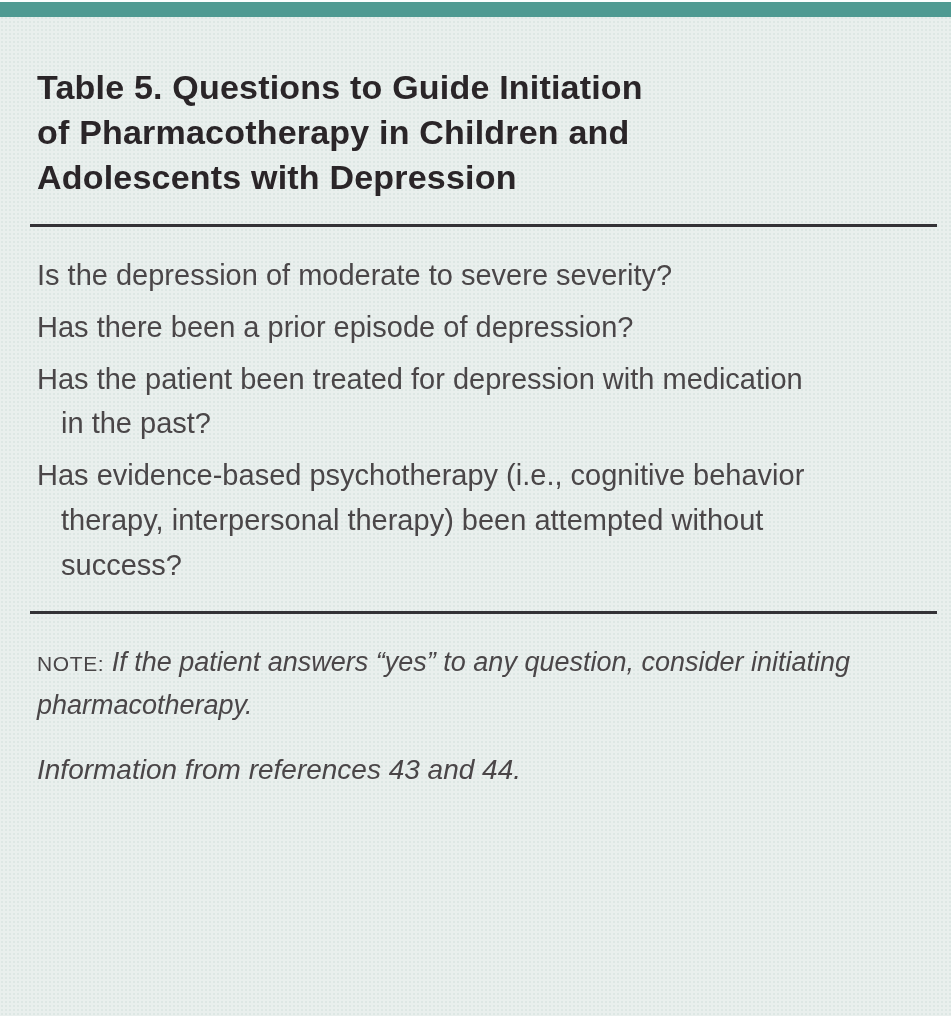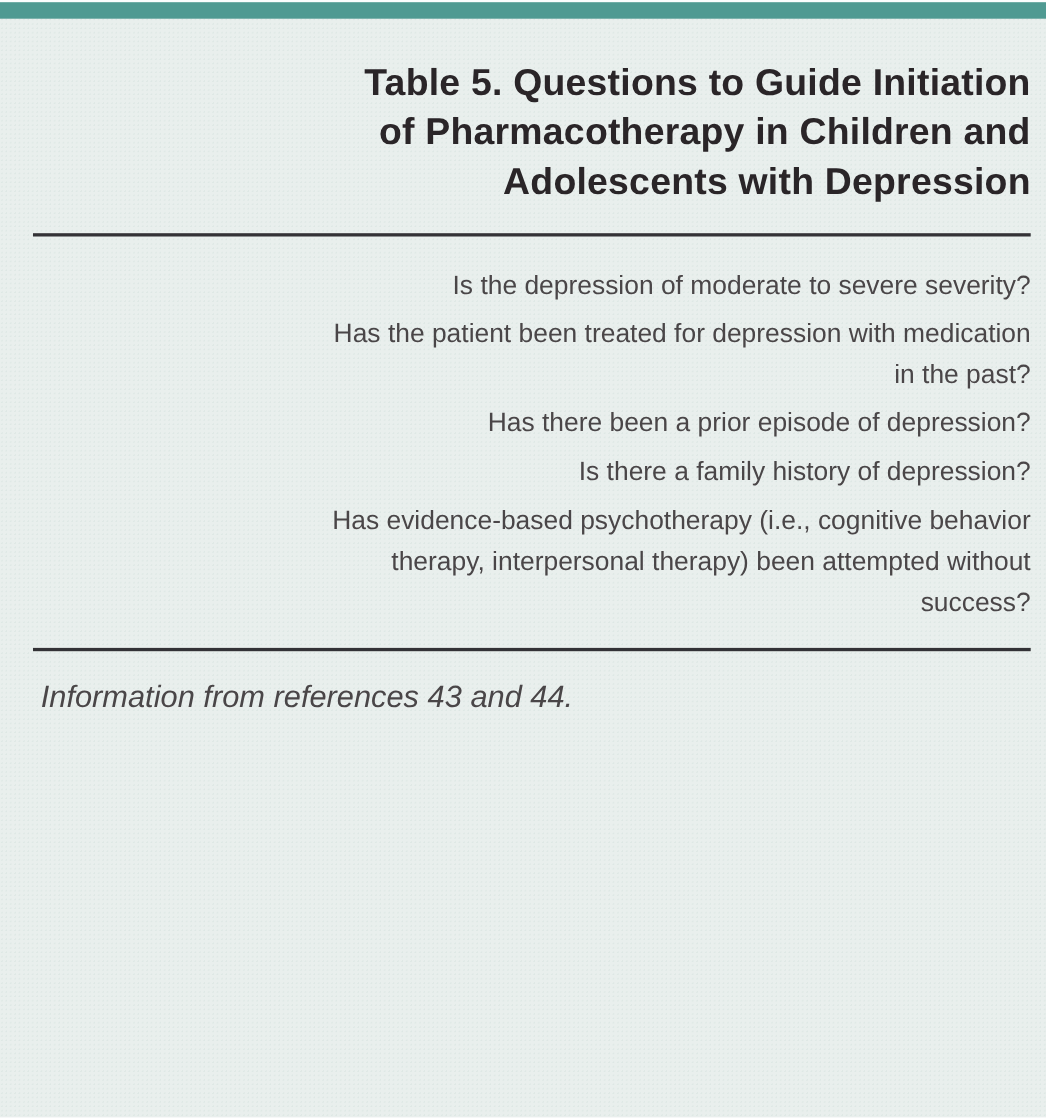--- a/index.html
+++ b/index.html
@@ -28,49 +28,47 @@
     flex: 0 0 auto;
   }
   .accent-bar.top { border-top: 2px solid #fbfdfd; }
 
   .content {
     flex: 1 1 auto;
     padding: 0 14px 0 30px;
   }
 
   .title {
-    margin: 36px 0 0 7px;
+    margin: 48px 0 0 7px;
     font-size: 34px;
     line-height: 1.33;
     font-weight: bold;
     color: #2a2528;
     white-space: pre-line;
     letter-spacing: 0.2px;
-    text-align: right;
   }
 
   .rule {
     border: none;
     border-top: 3px solid #333236;
     margin: 23px 0 0 0;
   }
 
   .questions {
     margin: 26px 0 0 7px;
   }
 
   .question {
-    font-size: 24px;
+    font-size: 29px;
     line-height: 1.55;
     color: #4a4648;
     white-space: pre-line;
     padding-left: 24px;
     text-indent: -24px;
     margin: 0 0 7px 0;
-    text-align: right;
   }
 
   .note {
     margin: 27px 0 0 7px;
     font-size: 27px;
     line-height: 1.6;
     color: #4a4648;
   }
   .note-label {
     font-style: normal;
@@ -98,28 +96,30 @@
 
   <div class="content">
     <h1 class="title">Table 5. Questions to Guide Initiation
 of Pharmacotherapy in Children and
 Adolescents with Depression</h1>
 
     <hr class="rule">
 
     <div class="questions">
       <div class="question">Is the depression of moderate to severe severity?</div>
+      <div class="question">Has there been a prior episode of depression?</div>
       <div class="question">Has the patient been treated for depression with medication
 in the past?</div>
-      <div class="question">Has there been a prior episode of depression?</div>
-      <div class="question">Is there a family history of depression?</div>
       <div class="question">Has evidence-based psychotherapy (i.e., cognitive behavior
 therapy, interpersonal therapy) been attempted without
 success?</div>
     </div>
 
     <hr class="rule">
 
+    <p class="note"><span class="note-label">NOTE:</span>
+      <span class="note-body">If the patient answers “yes” to any question, consider initiating
+pharmacotherapy.</span></p>
 
     <p class="source">Information from references 43 and 44.</p>
   </div>
 
 </div>
 
 </body></html>

